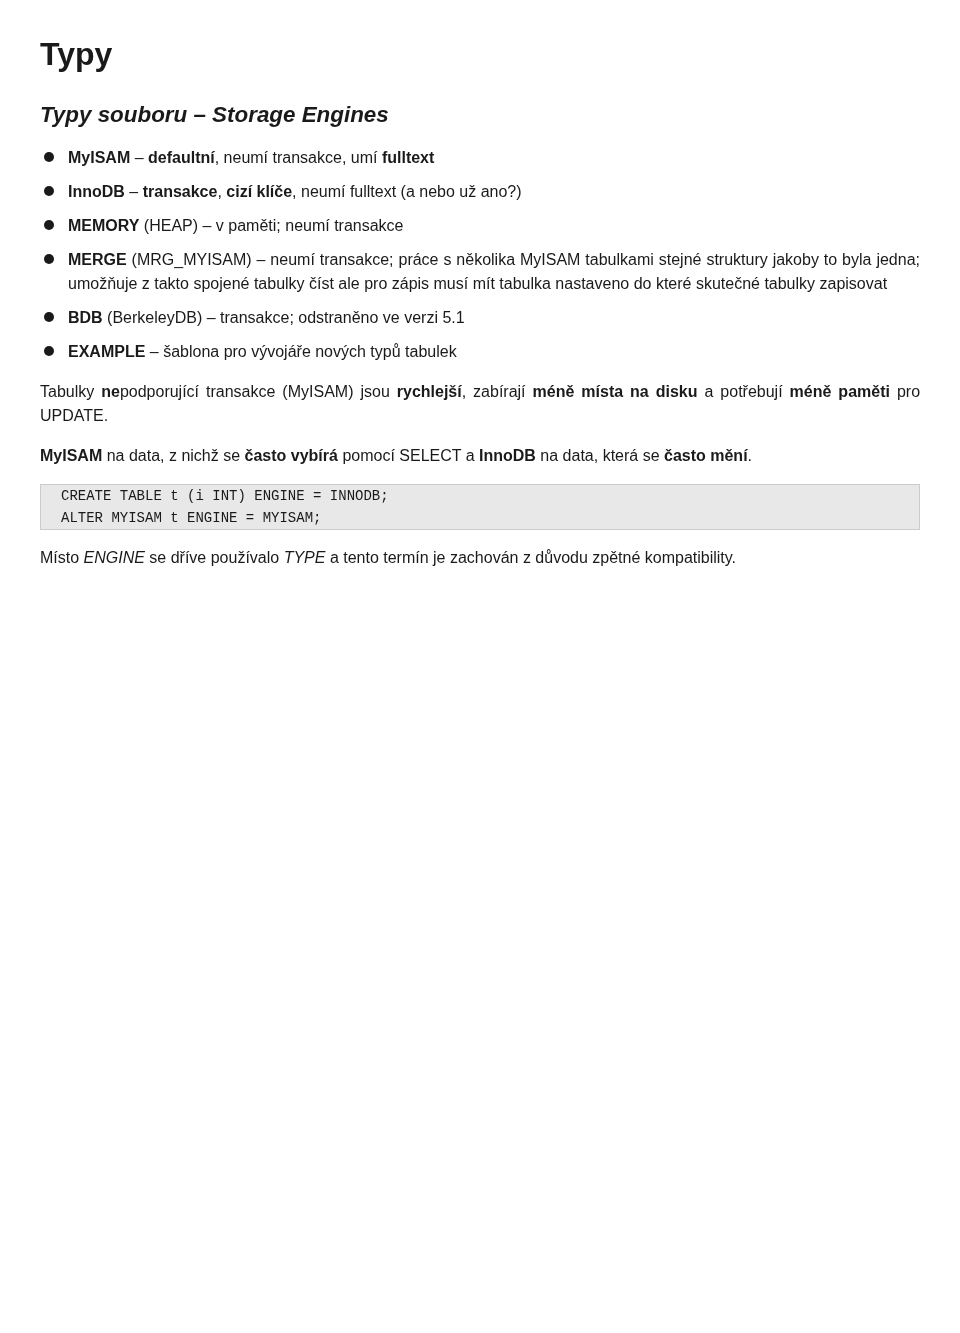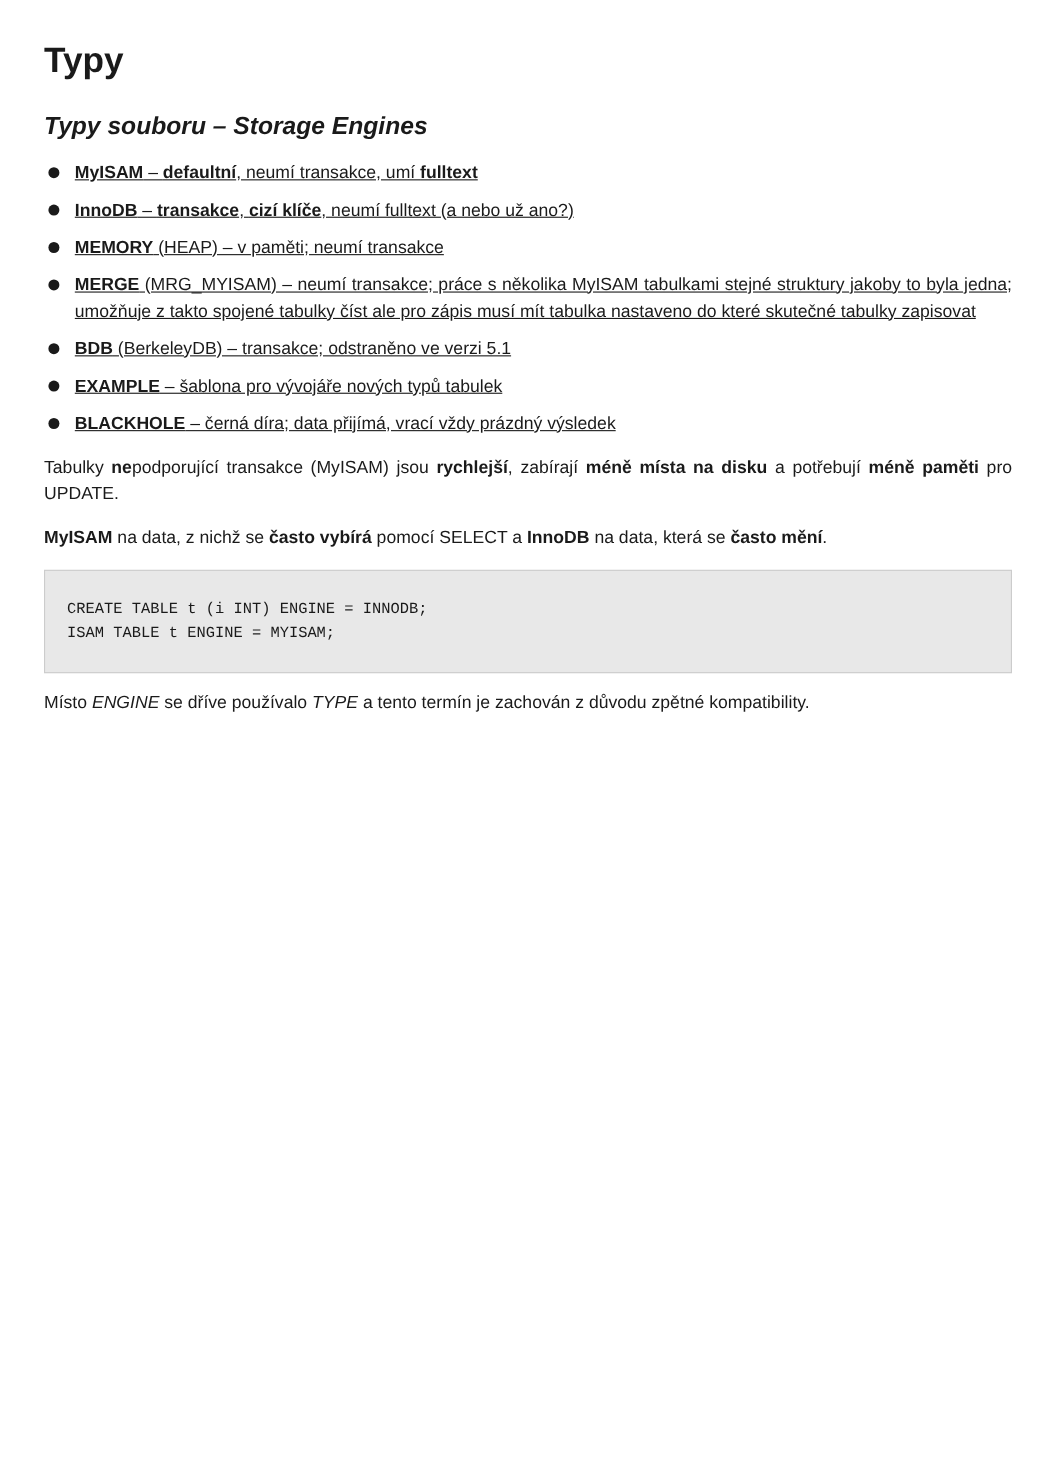--- a/index.html
+++ b/index.html
@@ -35,21 +35,20 @@
       list-style: none;
       padding: 0;
       margin: 0 0 16px 0;
     }
 
     ul.bullet-list li {
       display: flex;
       align-items: flex-start;
       margin-bottom: 10px;
       padding-left: 4px;
-      text-decoration: underline;
     }
 
     ul.bullet-list li .bullet {
       display: inline-block;
       width: 10px;
       height: 10px;
       border-radius: 50%;
       background: #1a1a1a;
       margin-top: 6px;
       margin-right: 14px;
@@ -62,21 +61,21 @@
     }
 
     .paragraph {
       margin-bottom: 16px;
       text-align: justify;
     }
 
     .code-block {
       background: #e8e8e8;
       border: 1px solid #cccccc;
-      padding: 24px 20px;
+      padding: 0 20px;
       font-family: 'Courier New', Courier, monospace;
       font-size: 14px;
       margin-bottom: 16px;
       line-height: 1.6;
     }
 
     b, strong {
       font-weight: bold;
     }
 
@@ -109,34 +108,30 @@
     <span class="item-text"><b>MERGE</b> (MRG_MYISAM) – neumí transakce; práce s několika MyISAM tabulkami stejné struktury jakoby to byla jedna; umožňuje z takto spojené tabulky číst ale pro zápis musí mít tabulka nastaveno do které skutečné tabulky zapisovat</span>
   </li>
   <li>
     <span class="bullet"></span>
     <span class="item-text"><b>BDB</b> (BerkeleyDB) – transakce; odstraněno ve verzi 5.1</span>
   </li>
   <li>
     <span class="bullet"></span>
     <span class="item-text"><b>EXAMPLE</b> – šablona pro vývojáře nových typů tabulek</span>
   </li>
-  <li>
-    <span class="bullet"></span>
-    <span class="item-text"><b>BLACKHOLE</b> – černá díra; data přijímá, vrací vždy prázdný výsledek</span>
-  </li>
 </ul>
 
 <p class="paragraph">
   Tabulky <b>ne</b>podporující transakce (MyISAM) jsou <b>rychlejší</b>, zabírají <b>méně místa na disku</b> a potřebují <b>méně paměti</b> pro UPDATE.
 </p>
 
 <p class="paragraph">
   <b>MyISAM</b> na data, z nichž se <b>často vybírá</b> pomocí SELECT a <b>InnoDB</b> na data, která se <b>často mění</b>.
 </p>
 
 <div class="code-block">
   <div>CREATE TABLE t (i INT) ENGINE = INNODB;</div>
-  <div>ISAM TABLE t ENGINE = MYISAM;</div>
+  <div>ALTER MYISAM t ENGINE = MYISAM;</div>
 </div>
 
 <p class="paragraph">
   Místo <i>ENGINE</i> se dříve používalo <i>TYPE</i> a tento termín je zachován z důvodu zpětné kompatibility.
 </p>
 
 </body></html>

